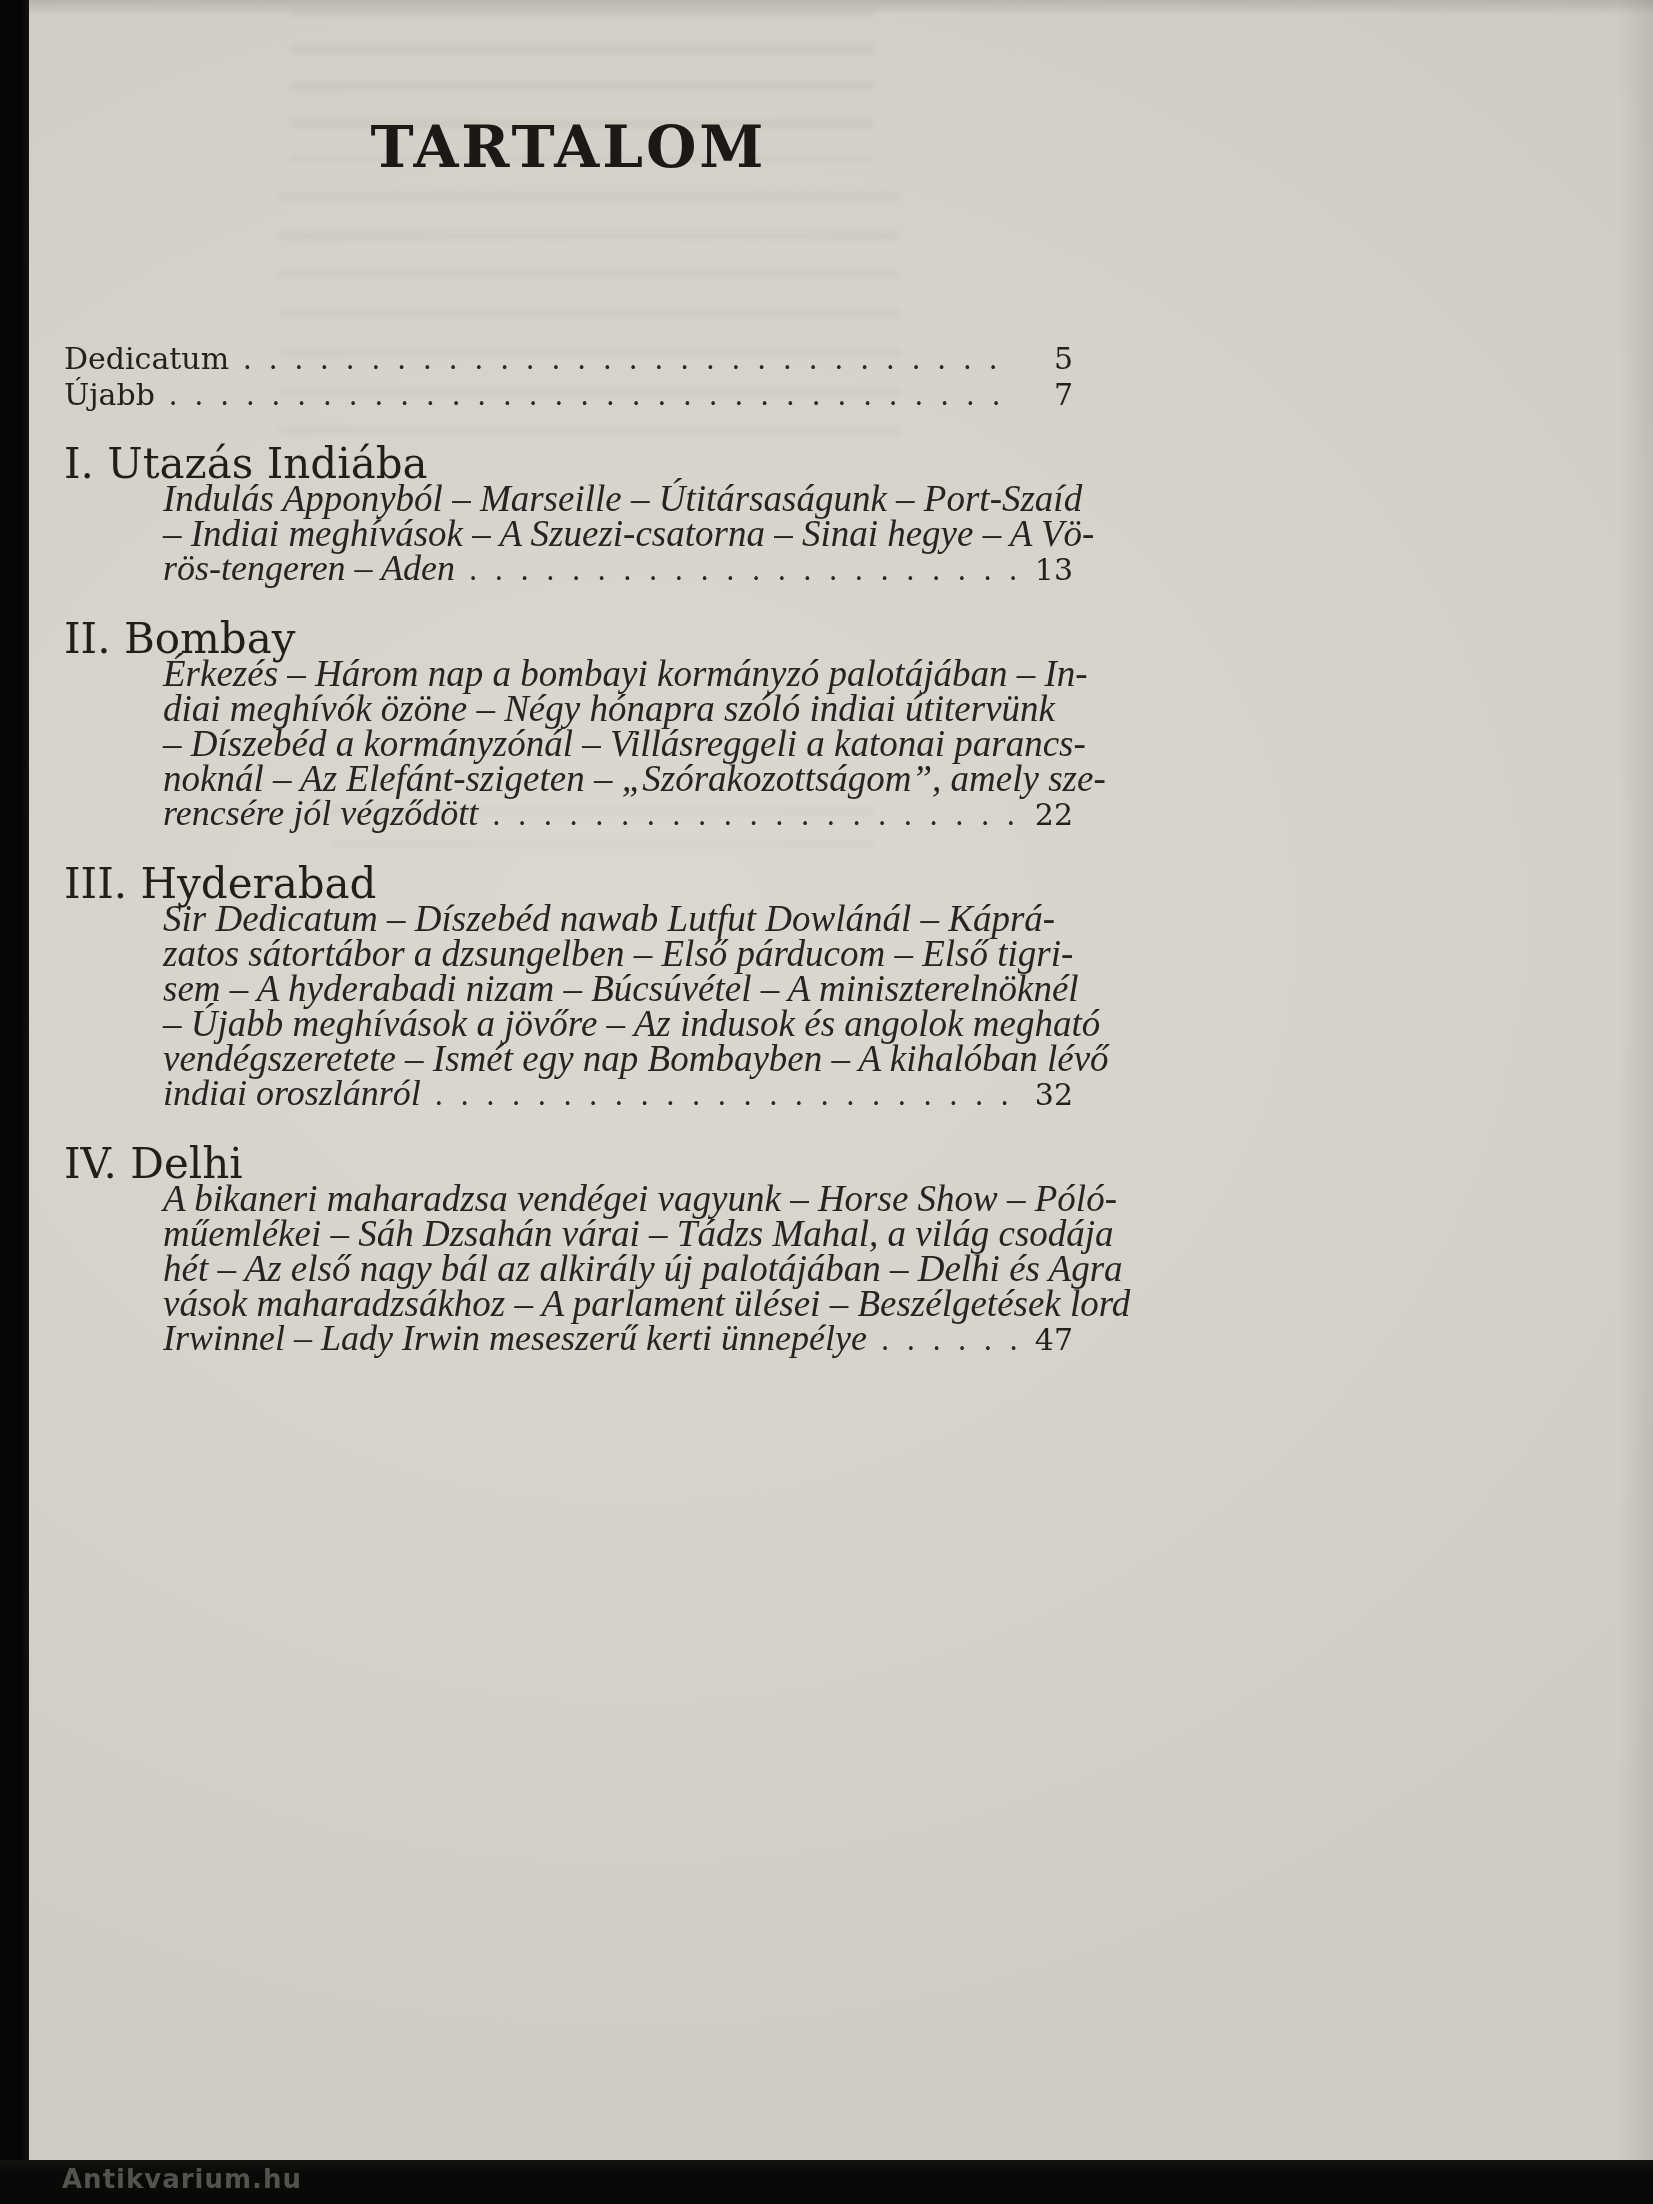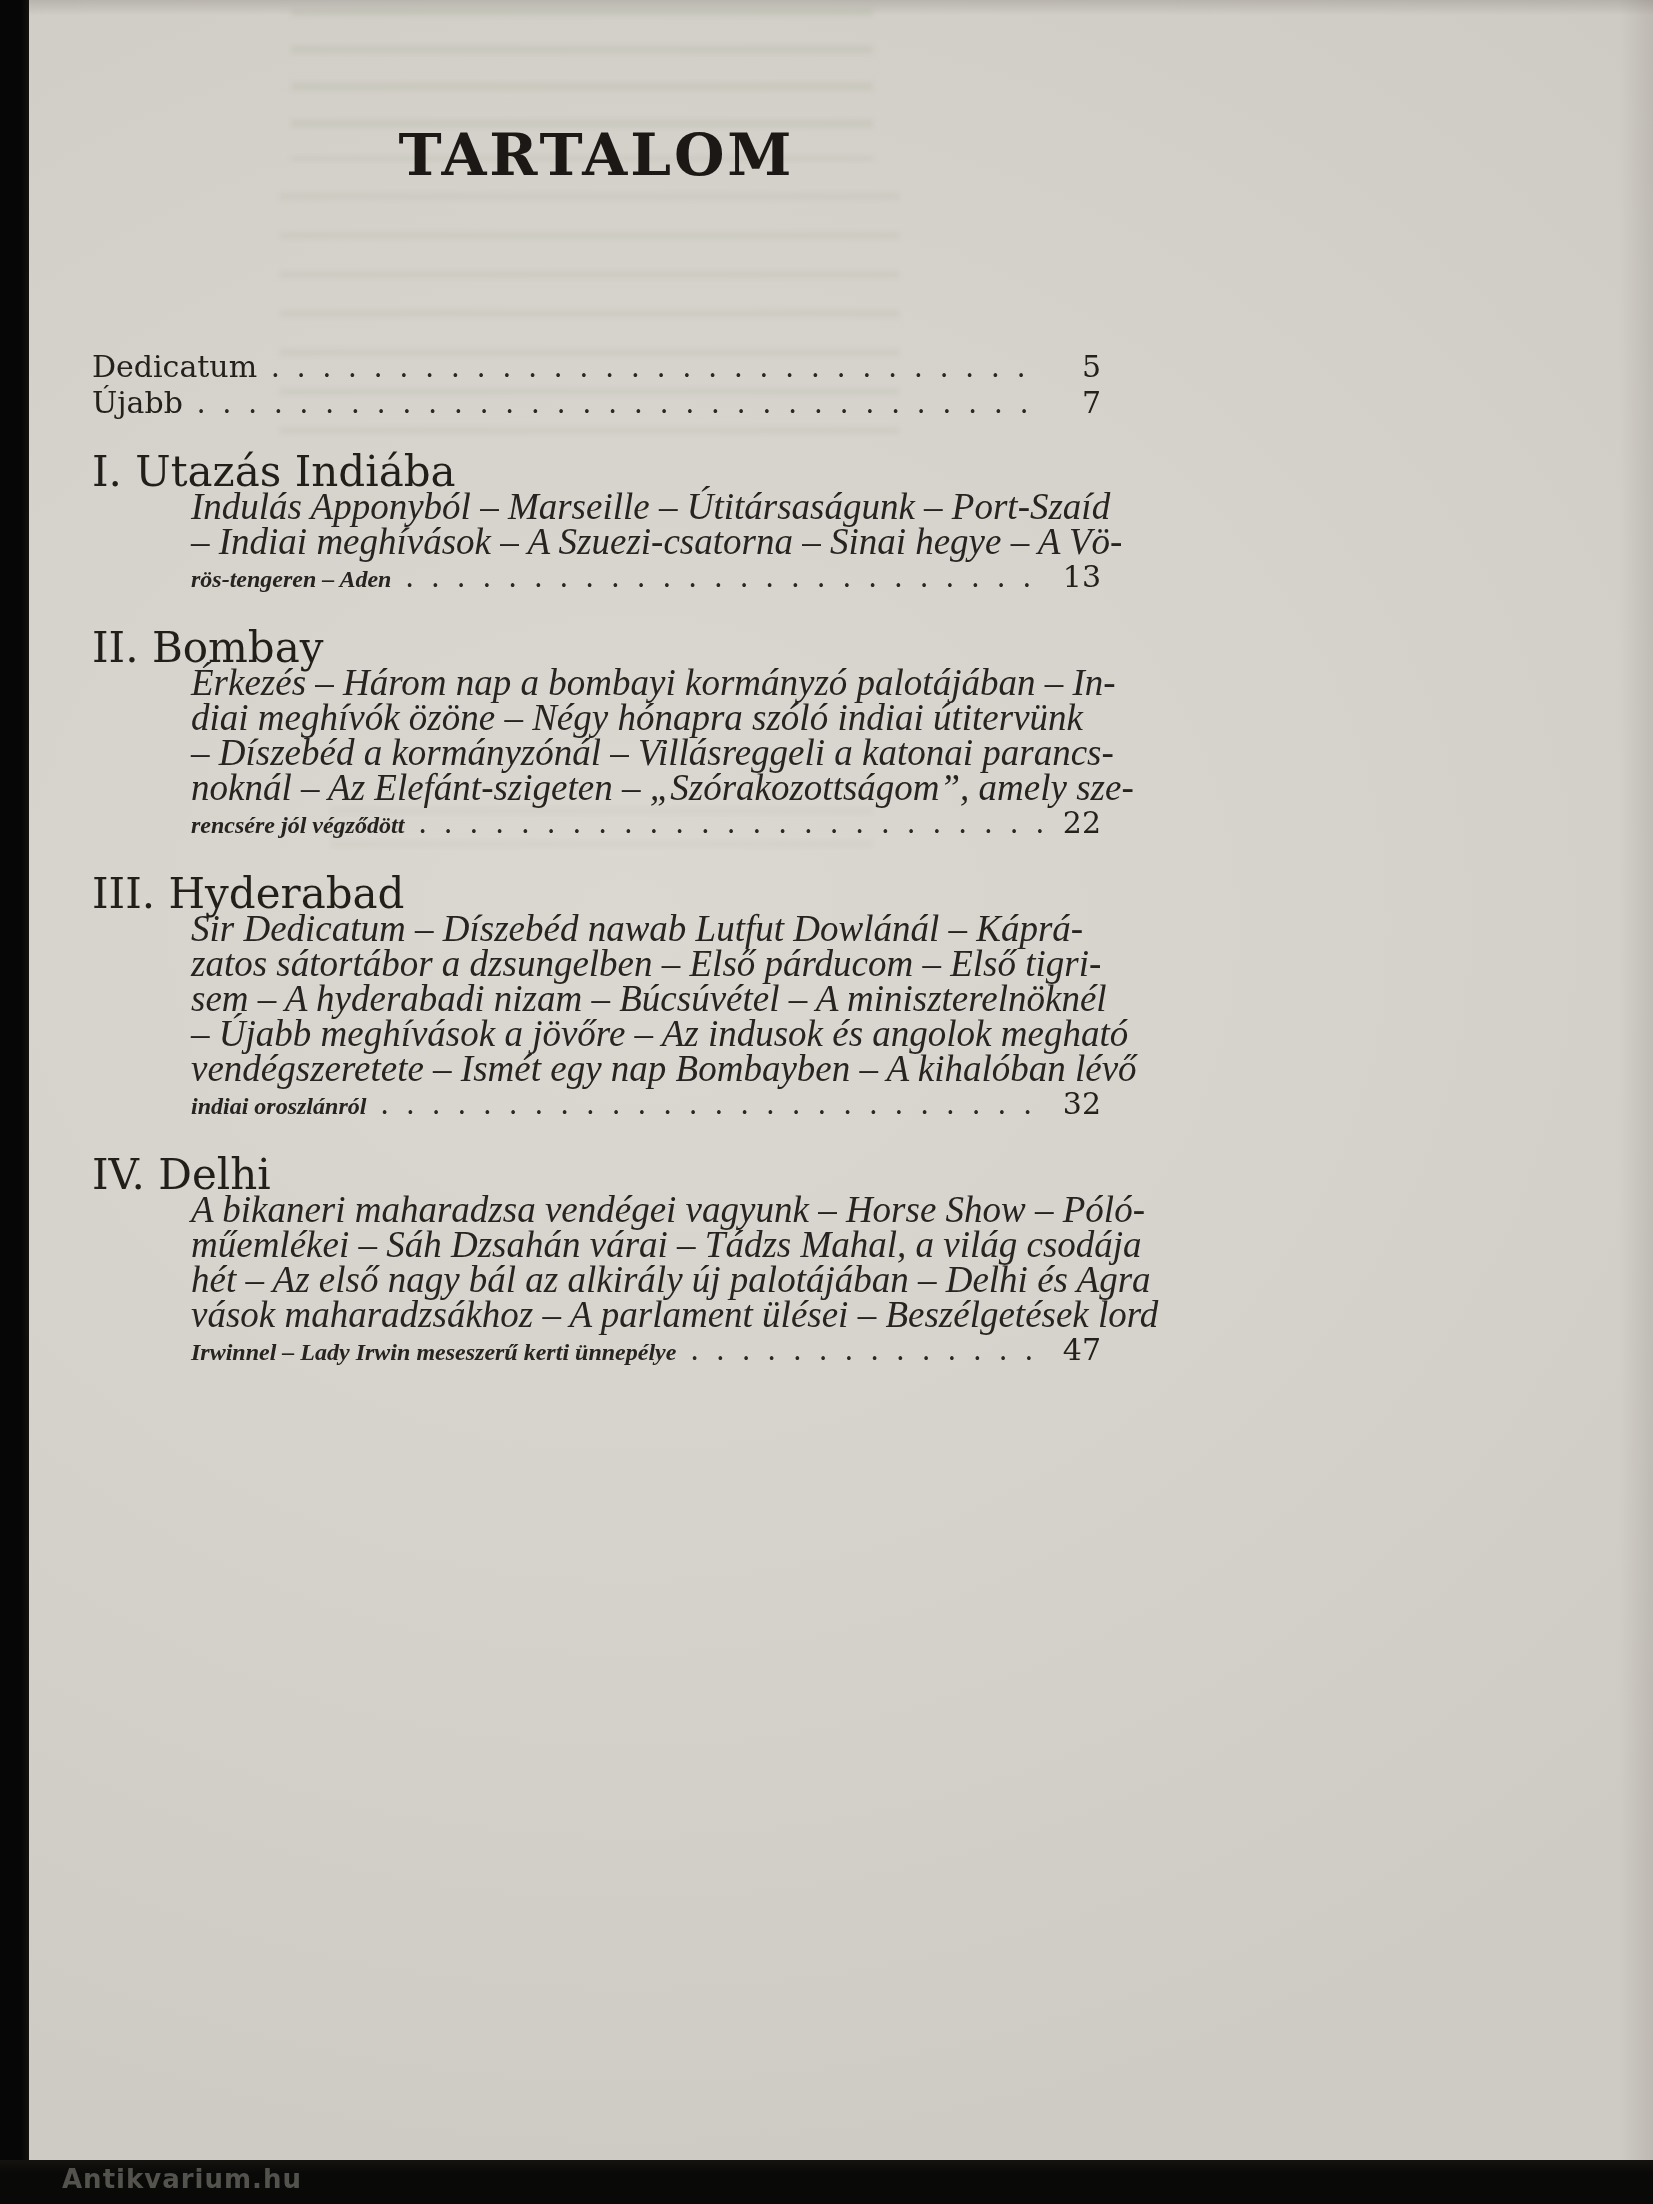--- a/index.html
+++ b/index.html
@@ -39,24 +39,23 @@
     background: repeating-linear-gradient(180deg, rgba(158,168,138,.28) 0 8.7px, rgba(0,0,0,0) 8.7px 39px);
   }
   .ghost-c {
     left: 330px; top: 807px; width: 543px; height: 60px;
     opacity: .32;
     background: repeating-linear-gradient(180deg, rgba(158,168,138,.3) 0 7.8px, rgba(0,0,0,0) 7.8px 33px);
   }
   .content {
     position: absolute;
     left: 64px;
-    top: 12px;
+    top: 4px;
     width: 1009px;
     z-index: 2;
-    margin-left: 28px;
   }
   .title {
     margin-top: 113px;
     text-align: center;
     font-size: 58px;
     font-weight: bold;
     letter-spacing: 2.9px;
     line-height: 1.05;
     color: #1b1815;
   }
@@ -115,23 +114,22 @@
   .lastline {
     display: flex;
     align-items: baseline;
     line-height: 35px;
     width: 910px;
     font-size: 30px;
   }
   .ltext {
     font-family: "Liberation Serif", serif;
     font-style: italic;
-    font-size: 24px;
-    white-space: nowrap;
-    font-weight: bold;
+    font-size: 36px;
+    white-space: nowrap;
   }
   .band-left {
     position: absolute;
     left: 0; top: 0;
     width: 29px; height: 100%;
     background: linear-gradient(90deg, #060606 0 21.3px, #141311 100%);
     z-index: 4;
   }
   .band-bottom {
     position: absolute;

